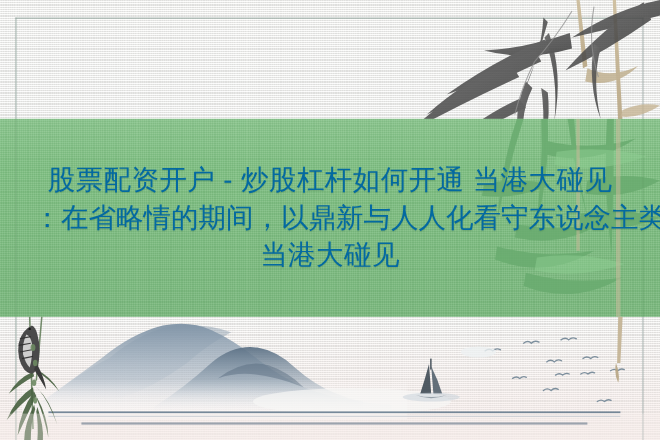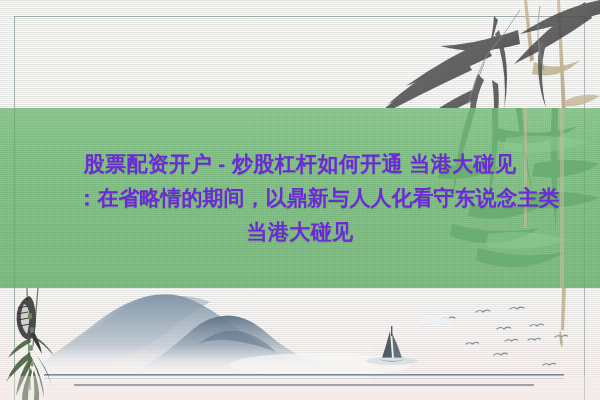--- a/index.html
+++ b/index.html
@@ -97,23 +97,23 @@
     top: 108px;
     height: 180px;
     display: flex;
     flex-direction: column;
     align-items: center;
     justify-content: center;
     box-sizing: border-box;
     padding: 0 8px;
   }
   .headline .line {
-    color: #6d28d9;
-    font-size: 21px;
-    font-weight: bold;
+    color: #0369a1;
+    font-size: 25px;
+    font-weight: normal;
     line-height: 34px;
     letter-spacing: 0.4px;
     text-align: center;
     white-space: nowrap;
     text-shadow: 0 1px 1px rgba(60,110,70,0.28);
   }
   .headline .line.l2 { letter-spacing: 0px; margin-left: 36px; }
 </style>
 </head>
 <body>

